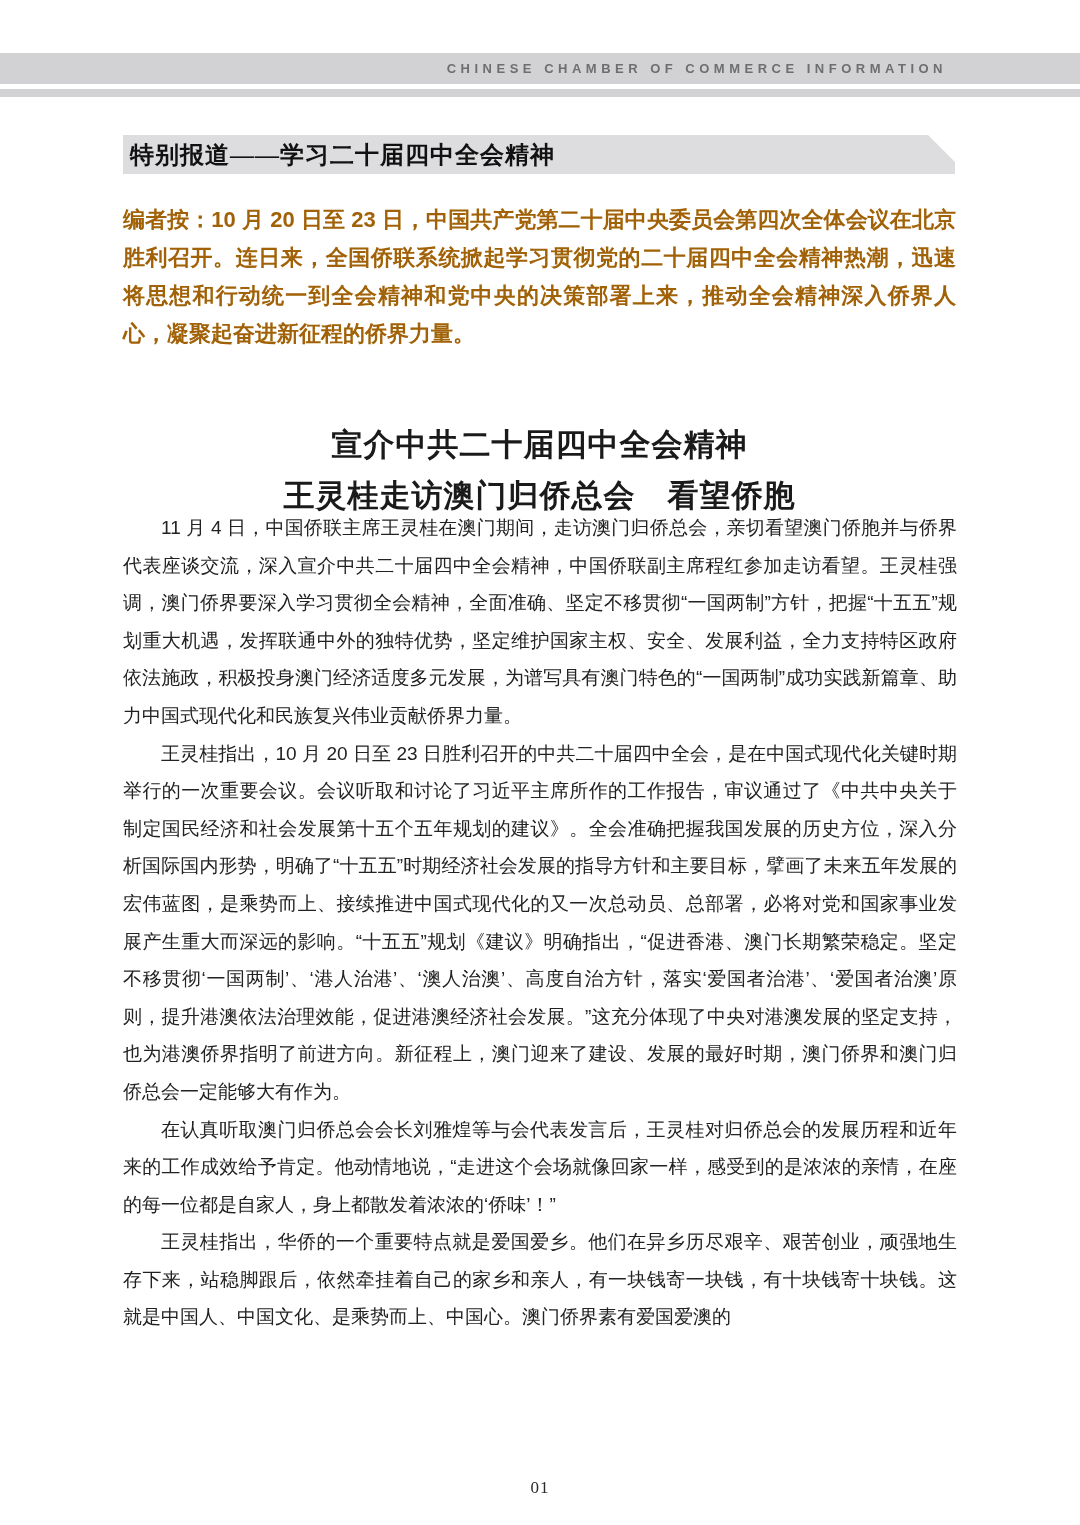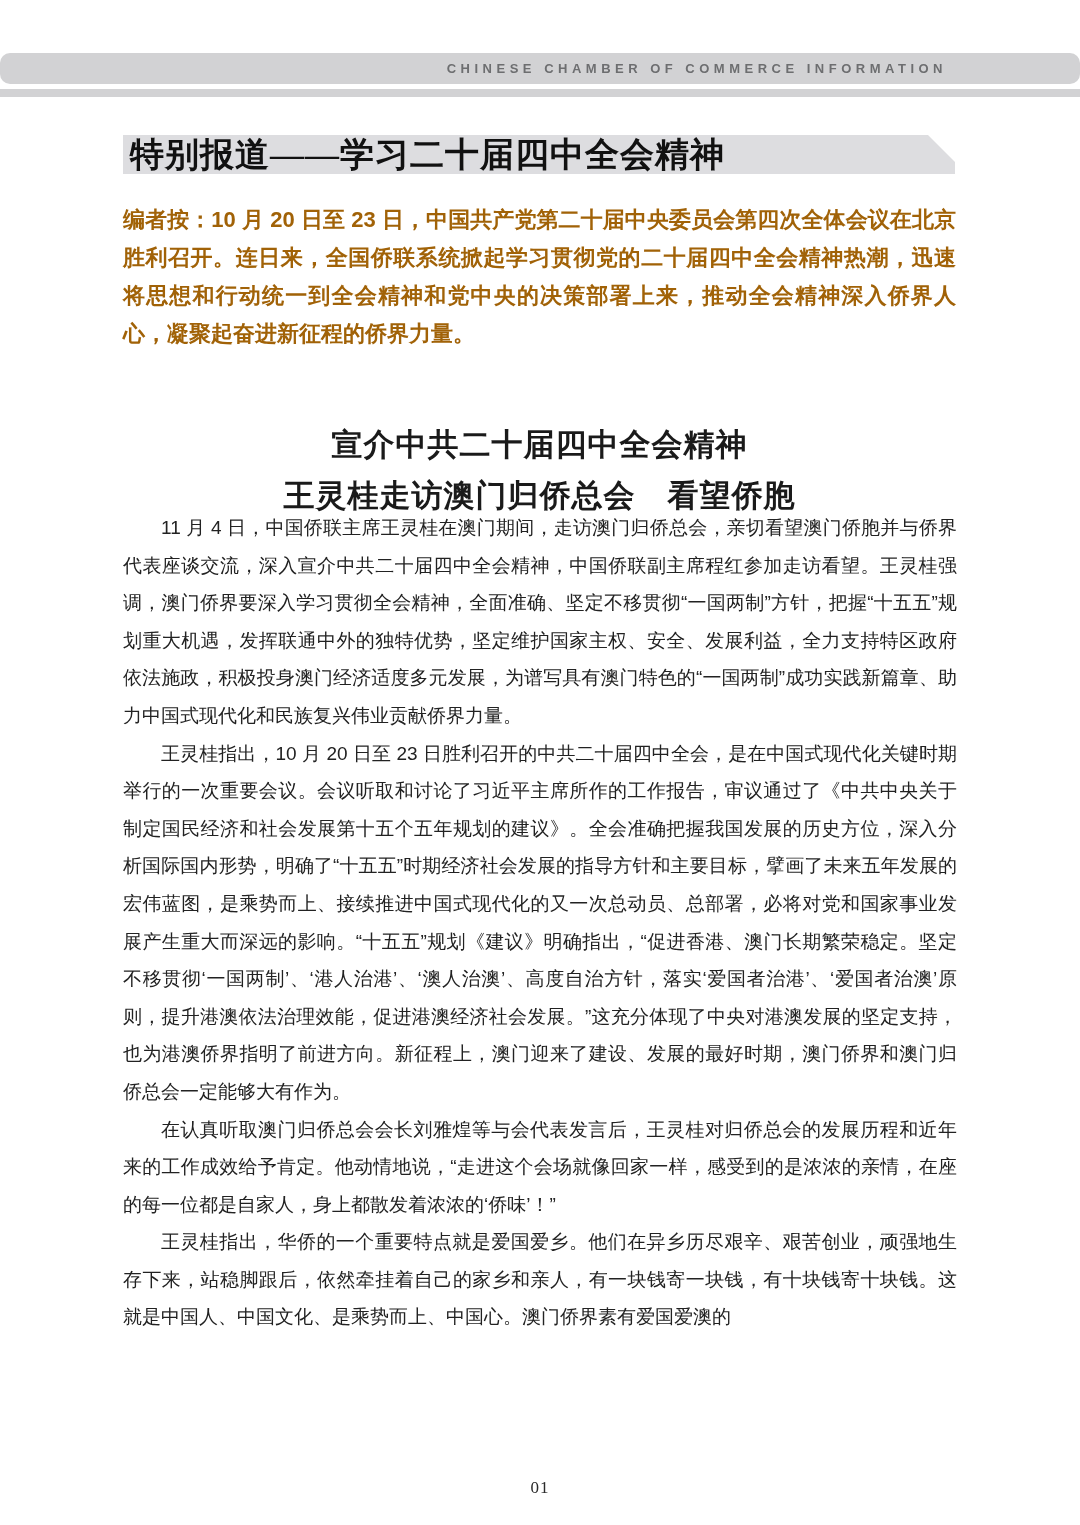--- a/index.html
+++ b/index.html
@@ -19,21 +19,20 @@
     color:var(--ink);
   }
   
   .bar-main{
     position:absolute;
     top:53px;left:0;right:0;height:31px;
     background:var(--bar-gray);
     display:flex;align-items:center;justify-content:flex-end;
     padding-right:133px;
     box-sizing:border-box;
-    border-radius:10px;
   }
   .masthead{
     font-size:13px;
     font-weight:bold;
     letter-spacing:4.5px;
     color:var(--masthead-ink);
     white-space:nowrap;
   }
   .bar-thin{
     position:absolute;
@@ -46,21 +45,21 @@
     top:135px;left:123px;
     width:832px;height:39px;
     background:var(--banner-gray);
     clip-path:polygon(0 0, calc(100% - 27px) 0, 100% 27px, 100% 100%, 0 100%);
     display:flex;align-items:center;
     padding-left:7px;
     box-sizing:border-box;
   }
   .banner-title{
     font-family:"Liberation Serif","DejaVu Serif",serif;
-    font-size:34px;
+    font-size:24px;
     font-weight:600;
     color:#111;
     letter-spacing:1px;
     white-space:nowrap;
   }
   
   .editor-note{
     position:absolute;
     top:201px;left:123px;width:833px;
     font-size:22px;

